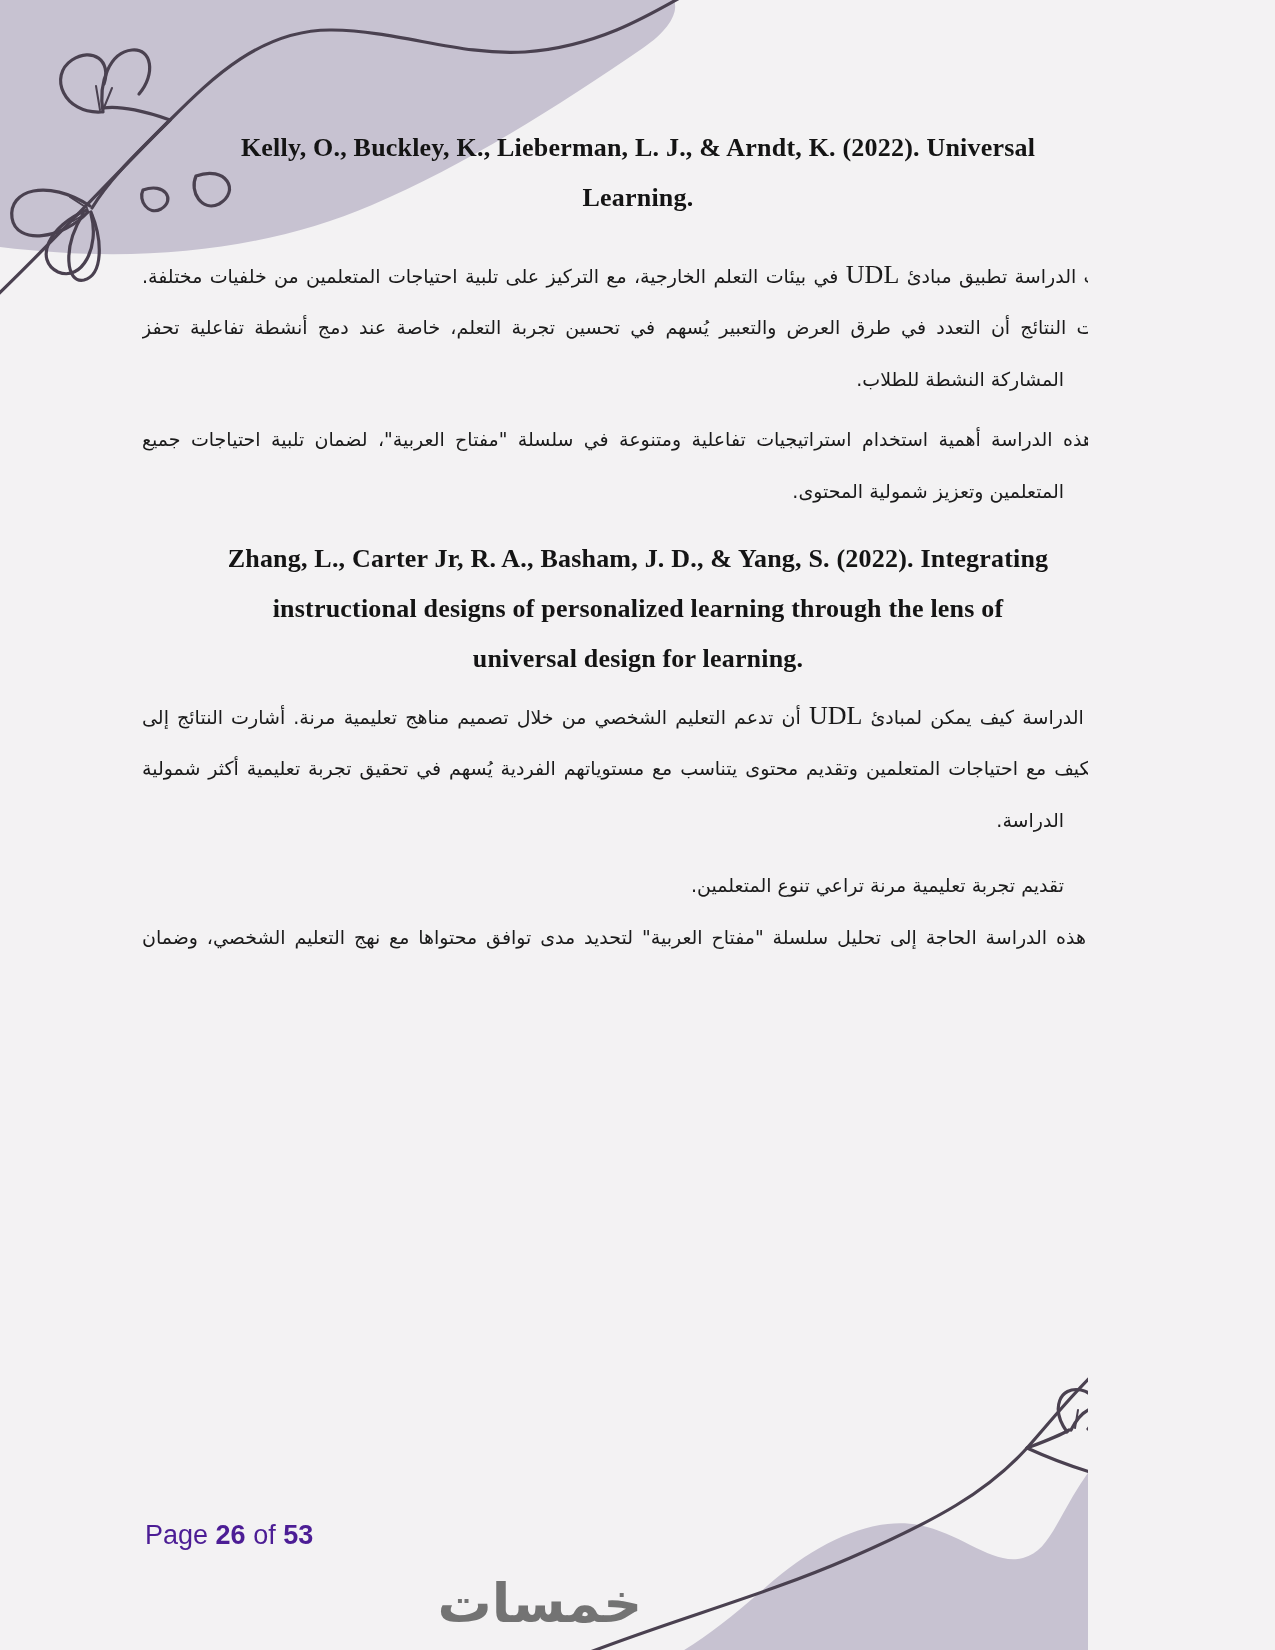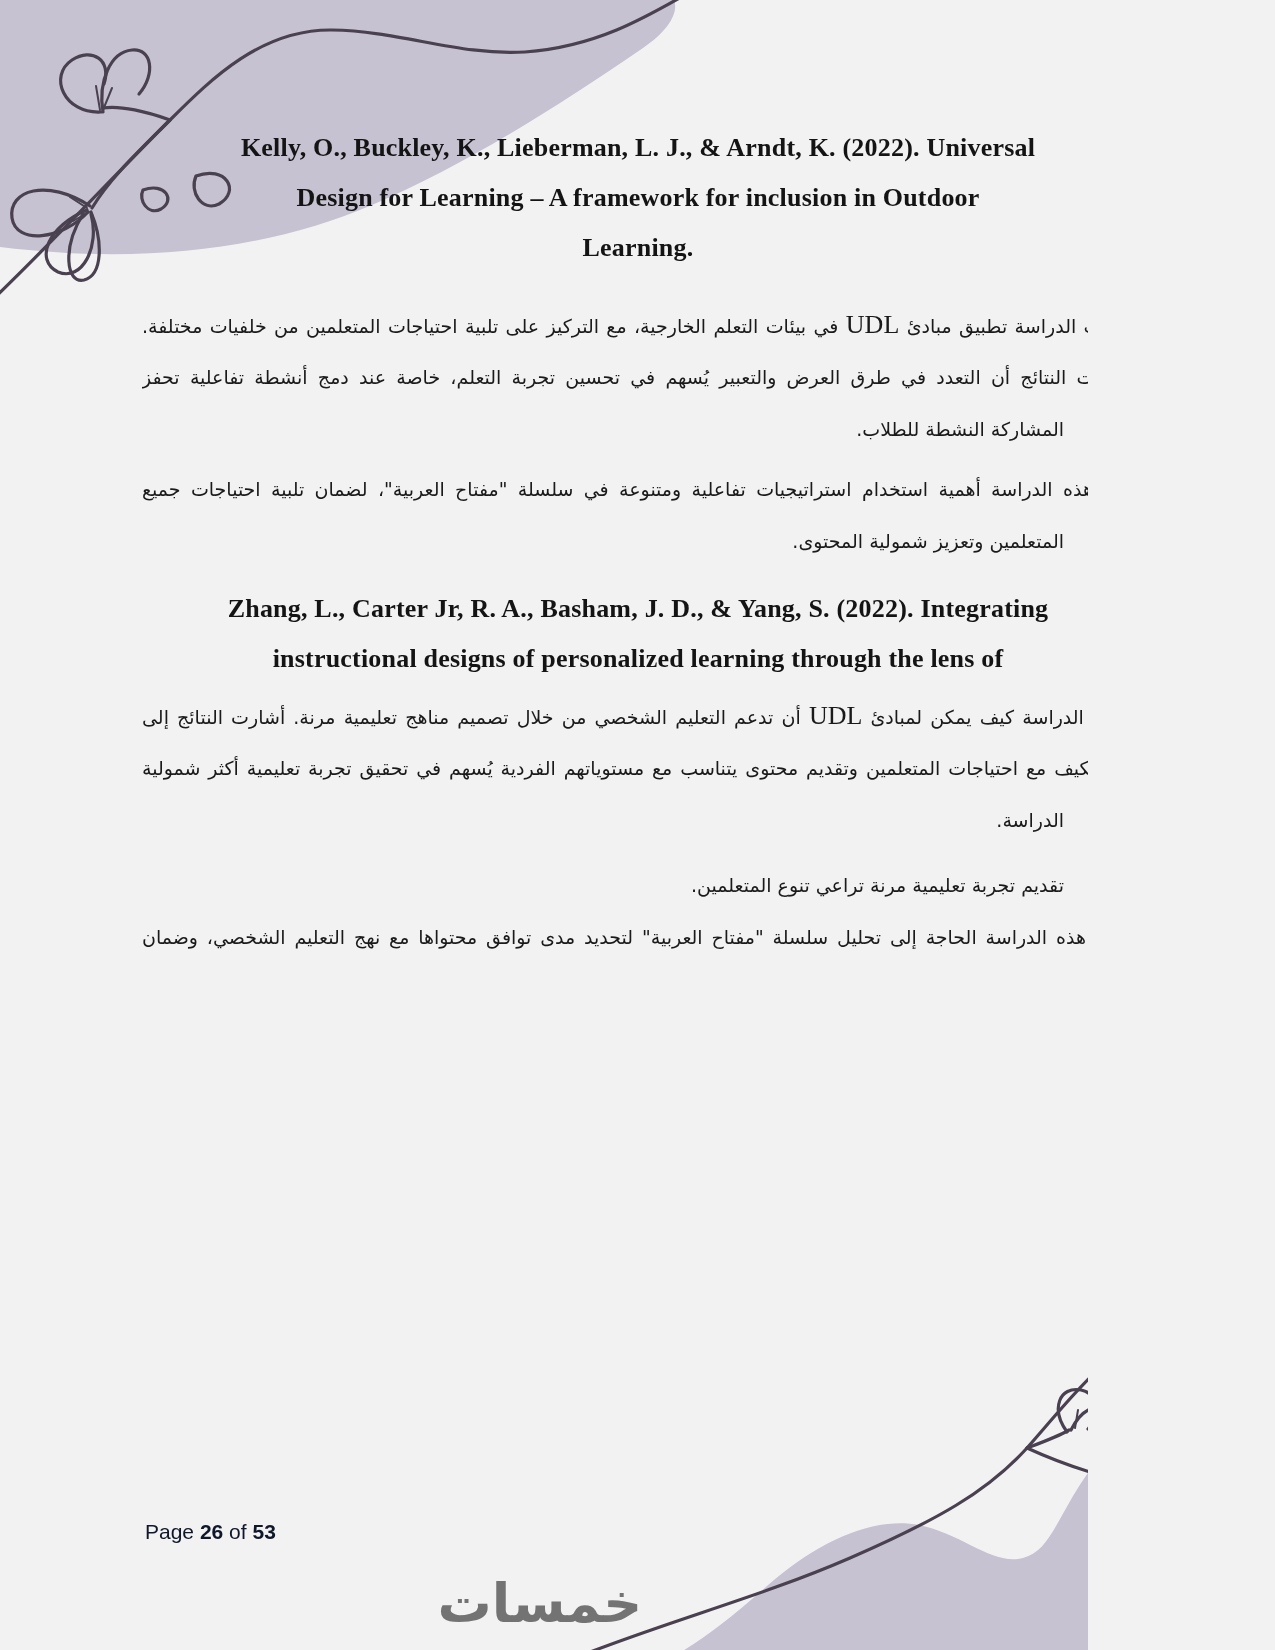--- a/index.html
+++ b/index.html
@@ -63,21 +63,21 @@
   }
   .citation-block{margin:0;}
   .m-p1{margin-top:26px;}
   .m-p2{margin-top:8px;}
   .m-h2{margin-top:17px;}
   .m-p3{margin-top:6px;}
   .m-p4{margin-top:13px;}
   .footer{
     position:absolute;left:145px;top:1520px;z-index:1;
     font-family:"Liberation Sans",sans-serif;
-    font-size:21px;color:#0f172a;
+    font-size:27px;color:#4c1d95;
   }
   .footer b{font-weight:bold;}
   .watermark{
     position:absolute;z-index:1;
     left:50%;top:1572px;
     transform:translateX(-52%);
     direction:rtl;
     font-family:"DejaVu Sans",sans-serif;
     font-weight:bold;
     font-size:54px;
@@ -125,38 +125,38 @@
       <path d="M602,268 C592,234 616,214 646,224 C672,232 668,260 640,271"></path>
       <path d="M610,271 C640,248 672,254 674,277 C675,297 641,299 616,280"></path>
       <path class="thin" d="M606,270 L628,247 M612,274 L640,258"></path>
     </g>
   </svg>
 
   <div class="content">
 
     <div class="citation-block">
       <div class="cite-line">Kelly, O., Buckley, K., Lieberman, L. J., &amp; Arndt, K. (2022). Universal</div>
-      <div class="cite-line">Design for Learning – A framework for inclusion in Outdoor</div>
       <div class="cite-line">Learning.</div>
     </div>
 
     <div class="m-p1">
       <div class="ar-line"><span>تناولت الدراسة تطبيق مبادئ </span><span class="latin-acronym">UDL</span><span> في بيئات التعلم الخارجية، مع التركيز على تلبية احتياجات المتعلمين من خلفيات مختلفة.</span></div>
       <div class="ar-line">أظهرت النتائج أن التعدد في طرق العرض والتعبير يُسهم في تحسين تجربة التعلم، خاصة عند دمج أنشطة تفاعلية تحفز</div>
       <div class="ar-line ar-last">المشاركة النشطة للطلاب.</div>
     </div>
 
     <div class="m-p2">
       <div class="ar-line">تُبرز هذه الدراسة أهمية استخدام استراتيجيات تفاعلية ومتنوعة في سلسلة "مفتاح العربية"، لضمان تلبية احتياجات جميع</div>
       <div class="ar-line ar-last">المتعلمين وتعزيز شمولية المحتوى.</div>
     </div>
 
     <div class="citation-block m-h2">
       <div class="cite-line">Zhang, L., Carter Jr, R. A., Basham, J. D., &amp; Yang, S. (2022). Integrating</div>
       <div class="cite-line">instructional designs of personalized learning through the lens of</div>
+      <div class="cite-line">universal design for learning.</div>
     </div>
 
     <div class="m-p3">
       <div class="ar-line"><span>بحثت الدراسة كيف يمكن لمبادئ </span><span class="latin-acronym">UDL</span><span> أن تدعم التعليم الشخصي من خلال تصميم مناهج تعليمية مرنة. أشارت النتائج إلى</span></div>
       <div class="ar-line">أن التكيف مع احتياجات المتعلمين وتقديم محتوى يتناسب مع مستوياتهم الفردية يُسهم في تحقيق تجربة تعليمية أكثر شمولية</div>
       <div class="ar-line ar-last">الدراسة.</div>
     </div>
 
     <div class="m-p4">
       <div class="ar-line ar-last">تقديم تجربة تعليمية مرنة تراعي تنوع المتعلمين.</div>

